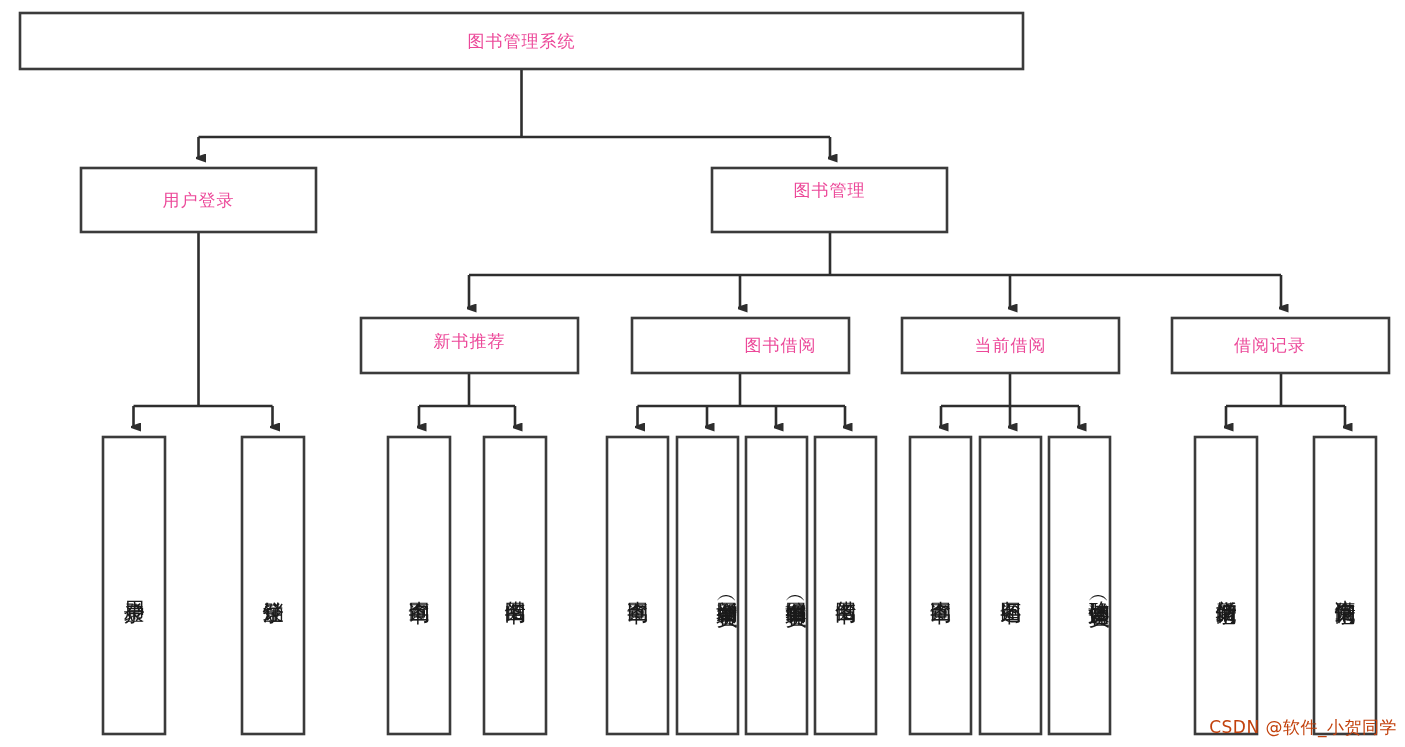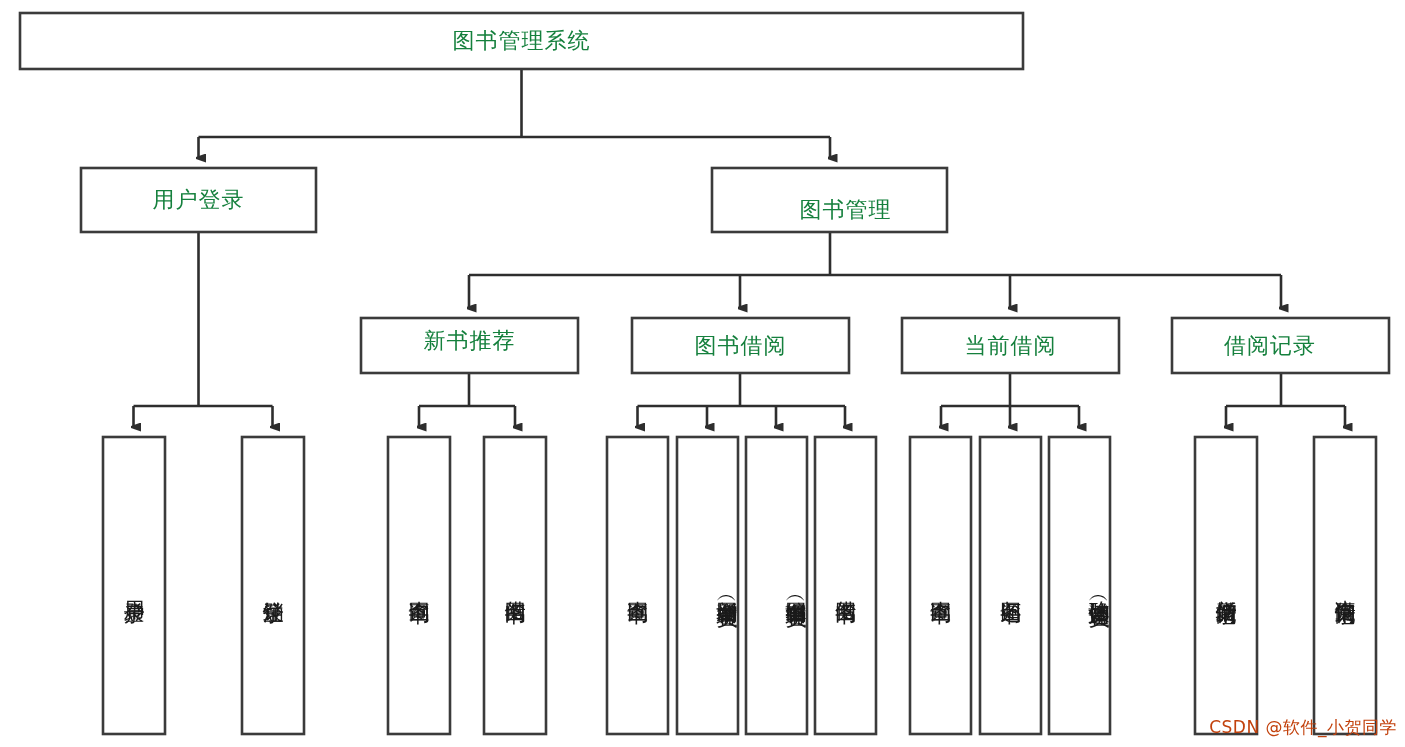--- a/index.html
+++ b/index.html
@@ -55,22 +55,22 @@
     display: flex;
     align-items: center;
     justify-content: center;
     white-space: nowrap;
     pointer-events: none;
     letter-spacing: 1px;
   }
   .hlabel {
     position: absolute;
     font-family: "DejaVu Sans", "Liberation Sans", sans-serif;
-    font-size: 22px;
-    color: #15803d;
+    font-size: 17px;
+    color: #ec4899;
     display: flex;
     align-items: center;
     justify-content: center;
     white-space: nowrap;
     pointer-events: none;
     letter-spacing: 1px;
   }
   #watermark {
     position: absolute;
     right: 8px;
@@ -166,24 +166,24 @@
       <rect class="node-box" x="1049" y="437" width="61" height="297"></rect>
 
       <rect class="node-box" x="1195" y="437" width="62" height="297"></rect>
       <rect class="node-box" x="1314" y="437" width="62" height="297"></rect>
     </g>
   </svg>
 
   <div class="hlabel" style="left:20px; top:13px; width:1003px; height:56px;">图书管理系统</div>
 
   <div class="hlabel" style="left:81px; top:168px; width:235px; height:64px;">用户登录</div>
-  <div class="hlabel" style="left:712px; top:176px; width:235px; height:68px;margin-left:16px;">图书管理</div>
+  <div class="hlabel" style="left:712px; top:156px; width:235px; height:68px;">图书管理</div>
 
   <div class="hlabel" style="left:361px; top:318px; width:217px; height:46px;">新书推荐</div>
-  <div class="hlabel" style="left:632px; top:318px; width:217px; height:55px;">图书借阅</div>
+  <div class="hlabel" style="left:632px; top:318px; width:217px; height:55px;padding-left:40px;">图书借阅</div>
   <div class="hlabel" style="left:902px; top:318px; width:217px; height:55px;">当前借阅</div>
   <div class="hlabel" style="left:1172px; top:318px; width:196px; height:55px;">借阅记录</div>
 
   <div class="vlabel" style="left:103px; top:437px; width:62px; height:297px;">用户登录</div>
   <div class="vlabel" style="left:242px; top:437px; width:62px; height:297px;">注销登录</div>
 
   <div class="vlabel" style="left:388px; top:437px; width:62px; height:297px;">查询图书</div>
   <div class="vlabel" style="left:484px; top:437px; width:62px; height:297px;">借阅图书</div>
 
   <div class="vlabel" style="left:607px; top:437px; width:61px; height:297px;">查询图书</div>

